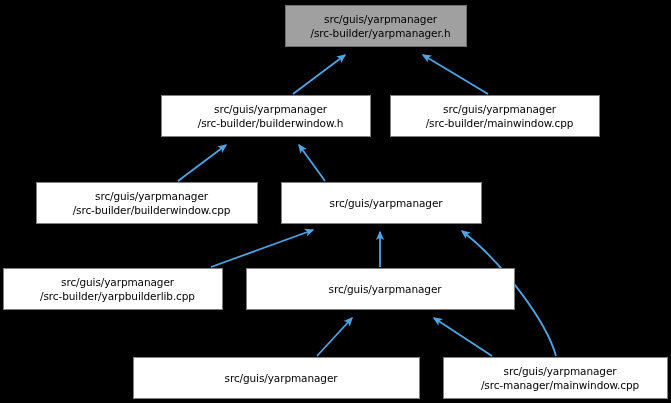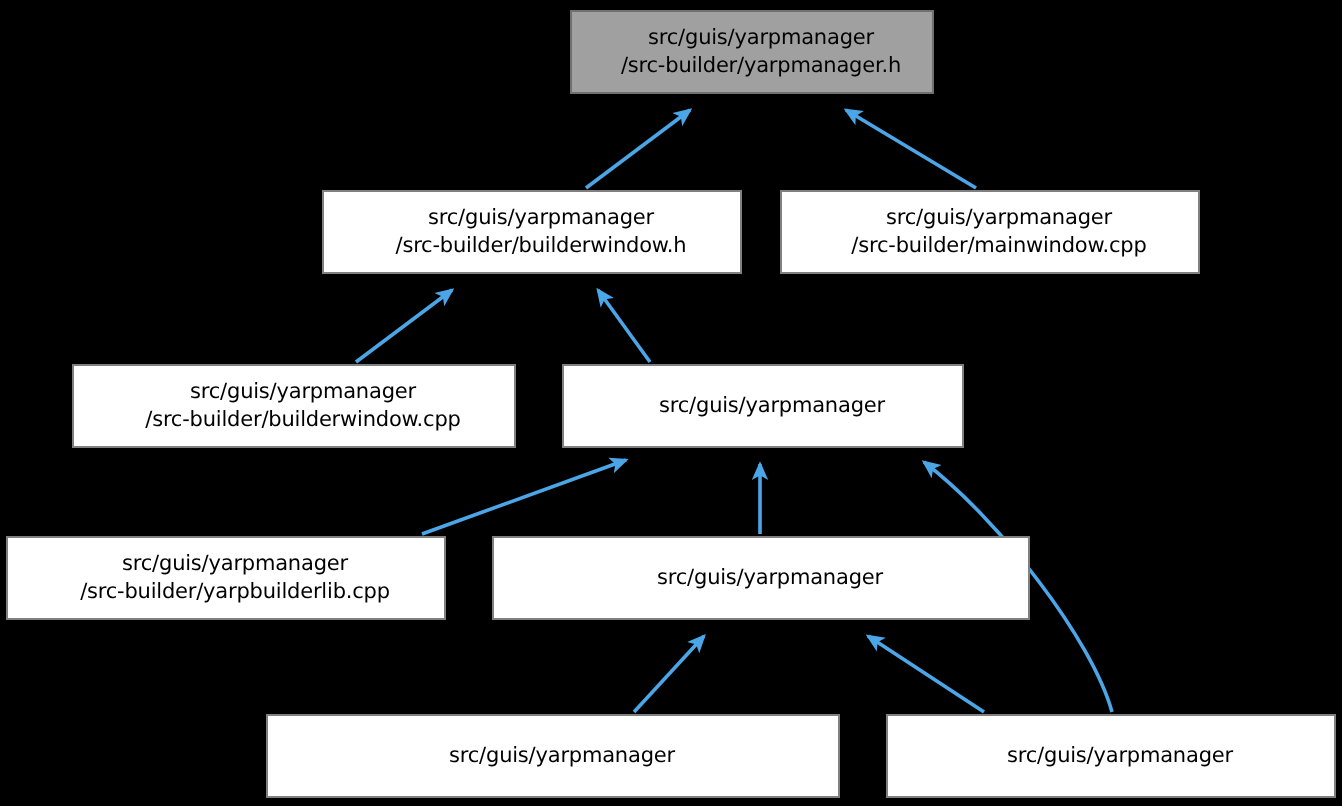--- a/index.html
+++ b/index.html
@@ -102,15 +102,16 @@
   <div class="node" style="left:246px; top:268px; width:269px; height:42px;">
     <span class="l1">src/guis/yarpmanager</span>
   </div>
 
   <div class="node" style="left:133px; top:357px; width:287px; height:42px;">
     <span class="l1">src/guis/yarpmanager</span>
   </div>
 
   <div class="node" style="left:443px; top:357px; width:225px; height:42px;">
     <span class="l1">src/guis/yarpmanager</span>
+    <span class="l2">/src-manager/mainwindow.cpp</span>
   </div>
 
 </div>
 
 </body></html>

